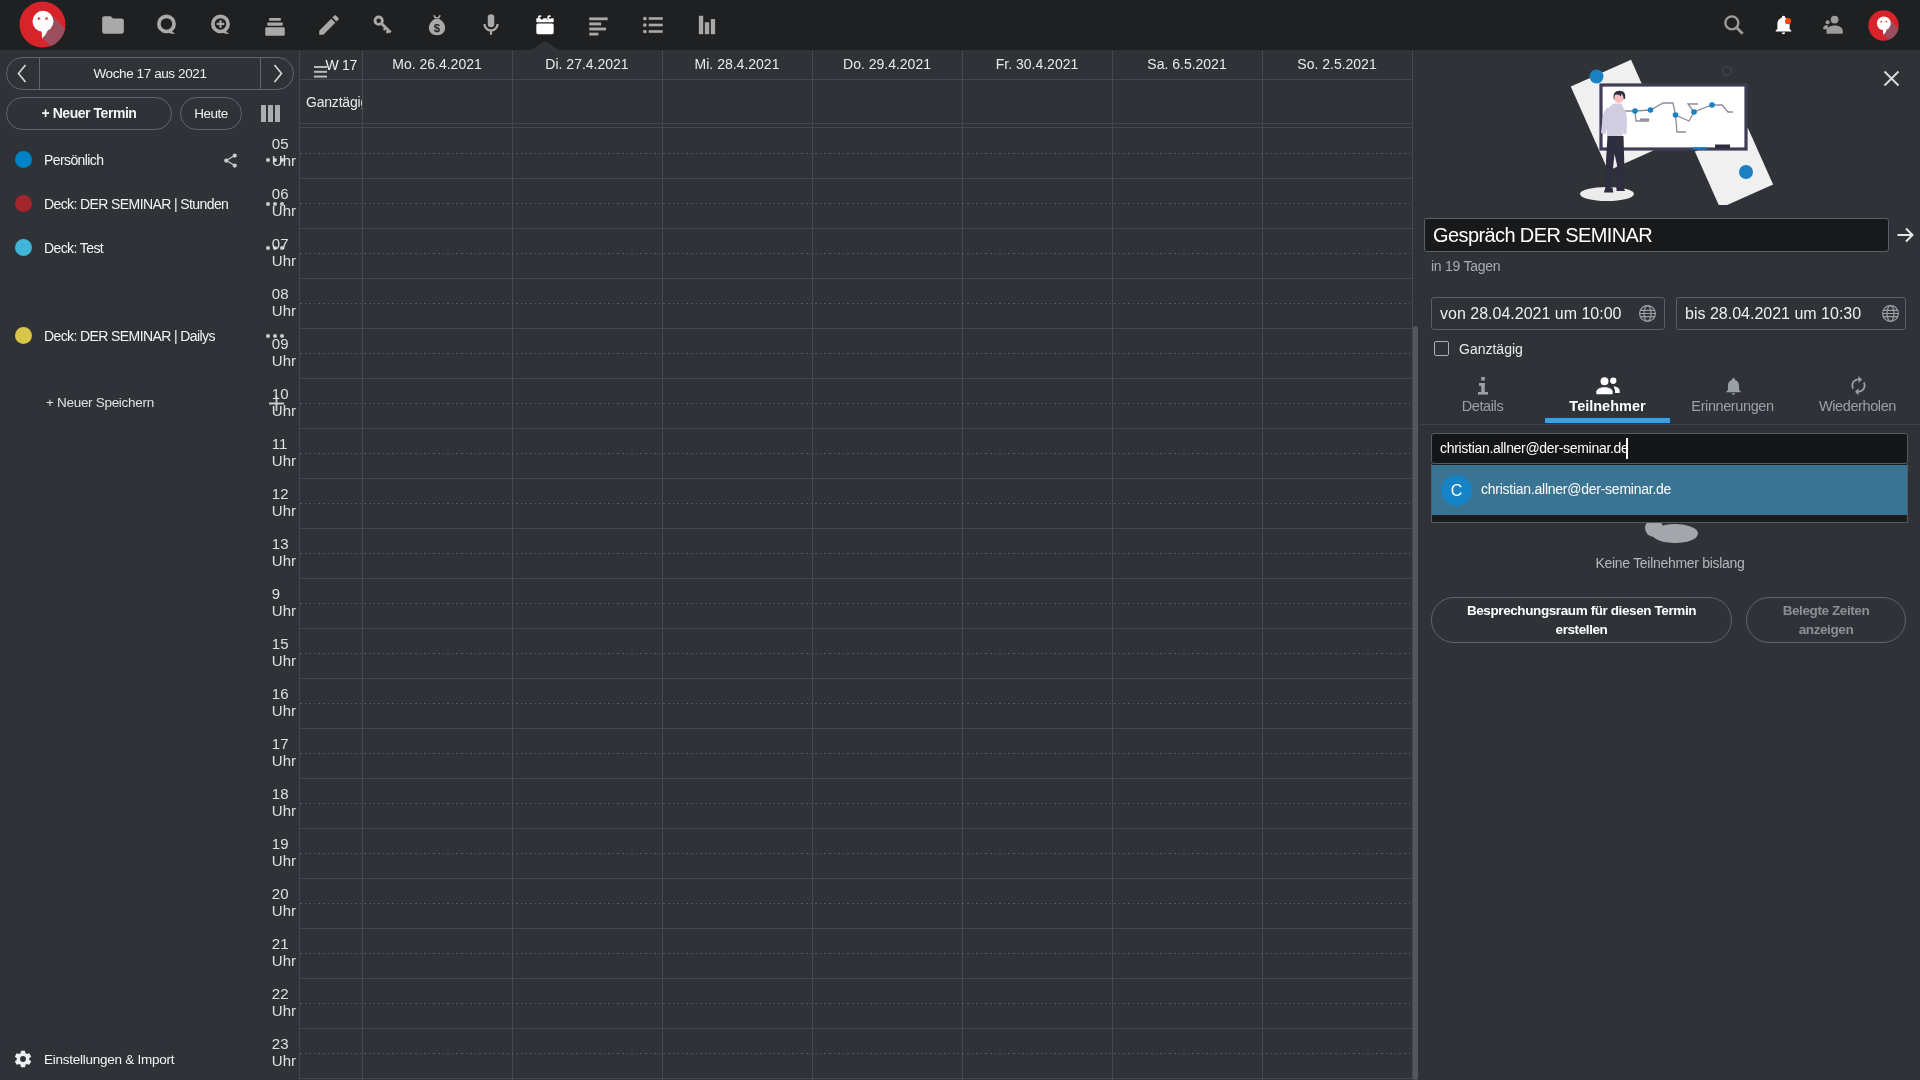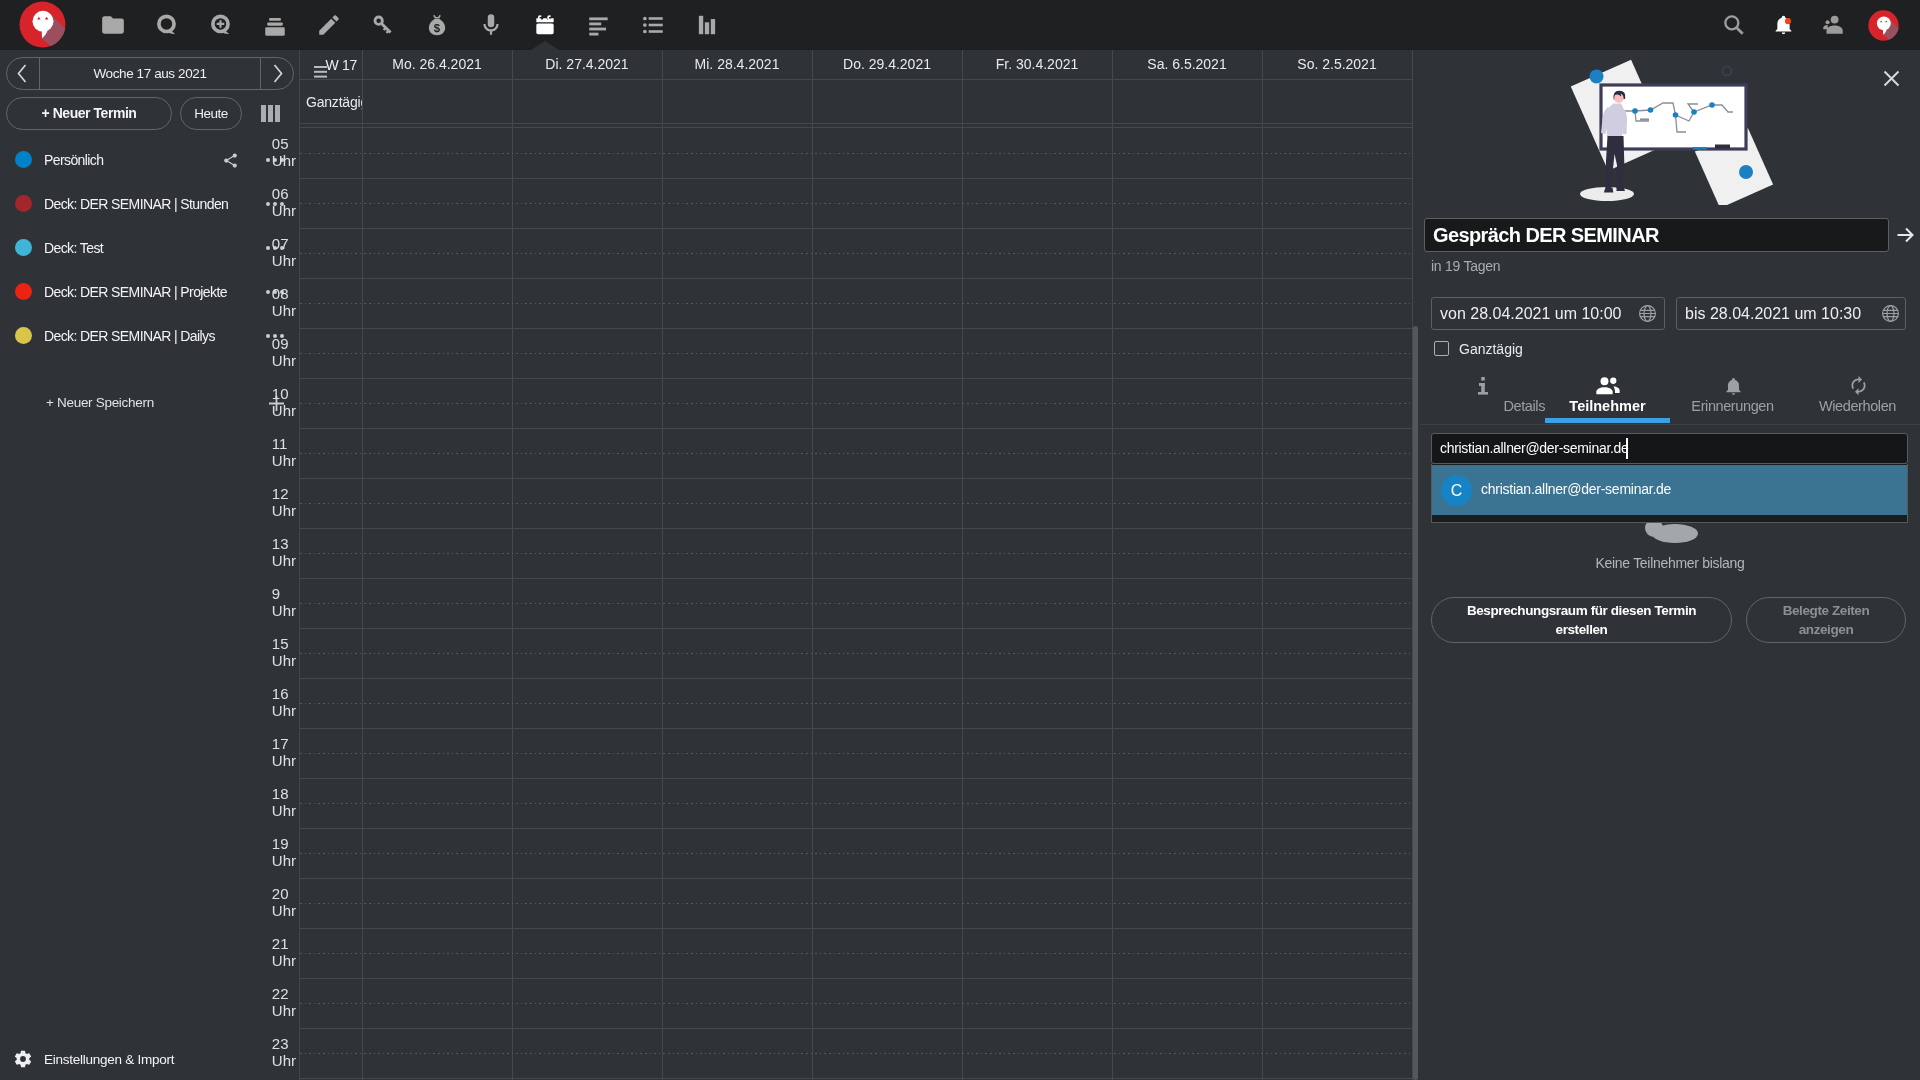--- a/index.html
+++ b/index.html
@@ -209,29 +209,20 @@
       </svg>
     <div class="dots3" style="left:266px;top:19px">
         <i style="left:0"></i>
         <i style="left:7px"></i>
         <i style="left:14px"></i>
       </div>
   </div>
   <div class="calrow" style="top:176px">
     <div class="caldot" style="top:13px;background:#41b5d8"></div>
     <div class="nm">Deck: Test</div>
-    <div class="dots3" style="left:266px;top:19px">
-        <i style="left:0"></i>
-        <i style="left:7px"></i>
-        <i style="left:14px"></i>
-      </div>
-  </div>
-  <div class="calrow" style="top:220px">
-    <div class="caldot" style="top:13px;background:#ed2210"></div>
-    <div class="nm">Deck: DER SEMINAR | Projekte</div>
     <div class="dots3" style="left:266px;top:19px">
         <i style="left:0"></i>
         <i style="left:7px"></i>
         <i style="left:14px"></i>
       </div>
   </div>
   <div class="calrow" style="top:264px">
     <div class="caldot" style="top:13px;background:#d9c548"></div>
     <div class="nm">Deck: DER SEMINAR | Dailys</div>
     <div class="dots3" style="left:266px;top:19px">
@@ -376,21 +367,21 @@
     <circle cx="53.8" cy="43.2" r="4.8" fill="#fbbebe"></circle>
     <path d="M48.7 44.5 q-1.5 -8.5 5.6 -8.7 q7 -.2 5.9 8 l-1.6 .4 q.1 -4.2 -2.9 -5.4 q.7 1.5 .3 2.8 q-2.3 -2.8 -5.4 -1.8 q-1.7 .7 -1.2 4.4 z" fill="#2f2e41"></path>
     <path d="M48.5 48.5 l7.5 0 2 3.5 -0.8 29.5 -15.5 0 0.8 -28 z" fill="#d0cde1"></path>
     <path d="M43 52 q-4.5 3 -5.5 12 l-1.5 14 4.5 1 3.5 -13z" fill="#d0cde1"></path>
     <path d="M57.5 52.5 q4.5 3 4.5 12 l-.5 14.5 -3.8 0 -1.7 -13.5z" fill="#d0cde1"></path>
     <path d="M42.5 81 l16 0 .8 27 -2.5 25 -5.5 0 .7 -23 -2.5 -11 -3.5 34.5 -5.5 0 .5 -27.5z" fill="#2f2e41"></path>
     <path d="M40.5 132.5 l7 0 .8 5 -9.5 0z" fill="#2f2e41"></path>
     <path d="M51.5 130.5 l6.5 0 2 5.5 -8.5 0z" fill="#2f2e41"></path>
   </svg>
   <div class="inp" style="left:4px;top:168px;width:465px;height:34px;background:#17191b"></div>
-  <div class="abs" style="left:13px;top:168px;height:34px;line-height:34px;font-size:20px;letter-spacing:-0.6px;font-weight:bold;color:#fff">Gespräch DER SEMINAR</div>
+  <div class="abs" style="left:13px;top:168px;height:34px;line-height:34px;font-size:20px;letter-spacing:-0.6px;font-weight:normal;color:#fff">Gespräch DER SEMINAR</div>
   <svg class="abs" style="left:477px;top:176px" width="17" height="18" viewBox="0 0 17 18">
       <path d="M0.5 9 h15 M9 2.5 l6.5 6.5 L9 15.5" stroke="#e6e8ea" stroke-width="2" fill="none"></path>
     </svg>
   <div class="abs" style="left:11px;top:208px;font-size:14px;letter-spacing:-0.25px;color:#a7acb0">in 19 Tagen</div>
   <div class="inp" style="left:11px;top:247px;width:234px;height:33px"></div>
   <div class="abs" style="left:20px;top:247px;height:23px;line-height:33px;font-size:16px;color:#edeeef">von 28.04.2021 um 10:00</div>
   <svg class="abs" style="left:217px;top:253px" width="21" height="21" viewBox="0 0 24 24">
       <g fill="none" stroke="#9ba0a4" stroke-width="1.4">
         <circle cx="12" cy="12" r="9"></circle>
         <ellipse cx="12" cy="12" rx="4" ry="9"></ellipse>
@@ -410,21 +401,21 @@
   <div class="abs" style="left:39px;top:291px;font-size:14px;color:#e8eaec">Ganztägig</div>
 
   <svg class="abs" style="left:55px;top:327px" width="16" height="18" viewBox="0 0 16 18">
       <g fill="#9aa0a4">
         <rect x="6.2" y="0" width="3.6" height="3.6"></rect>
         <rect x="4" y="6" width="5.8" height="3"></rect>
         <rect x="6.2" y="6" width="3.6" height="9"></rect>
         <rect x="3" y="15" width="10" height="2.6"></rect>
       </g>
     </svg>
-  <div class="abs" style="left:0;top:348px;width:125px;text-align:right;font-size:14.5px;letter-spacing:-0.4px;color:#9aa0a4">Details</div>
+  <div class="abs" style="left:0;top:348px;width:125px;text-align:center;font-size:14.5px;letter-spacing:-0.4px;color:#9aa0a4">Details</div>
   <svg class="abs" style="left:174px;top:326px" width="28" height="20" viewBox="0 0 24 16">
       <g fill="#fff">
         <circle cx="9" cy="4" r="3.4"></circle>
         <path d="M9 9c-3.8 0-7 1.7-7 3.8V15h14v-2.2C16 10.7 12.8 9 9 9z"></path>
         <circle cx="16.5" cy="3.5" r="2.7"></circle>
         <path d="M16.8 8.2c2.9.3 5.2 1.8 5.2 3.6V14h-4v-1.2c0-1.8-.7-3.4-1.2-4.6z"></path>
       </g>
     </svg>
   <div class="abs" style="left:125px;top:348px;width:125px;text-align:center;font-size:14.5px;font-weight:bold;color:#fff">Teilnehmer</div>
   <svg class="abs" style="left:304px;top:326px" width="19" height="20" viewBox="0 0 24 24">

